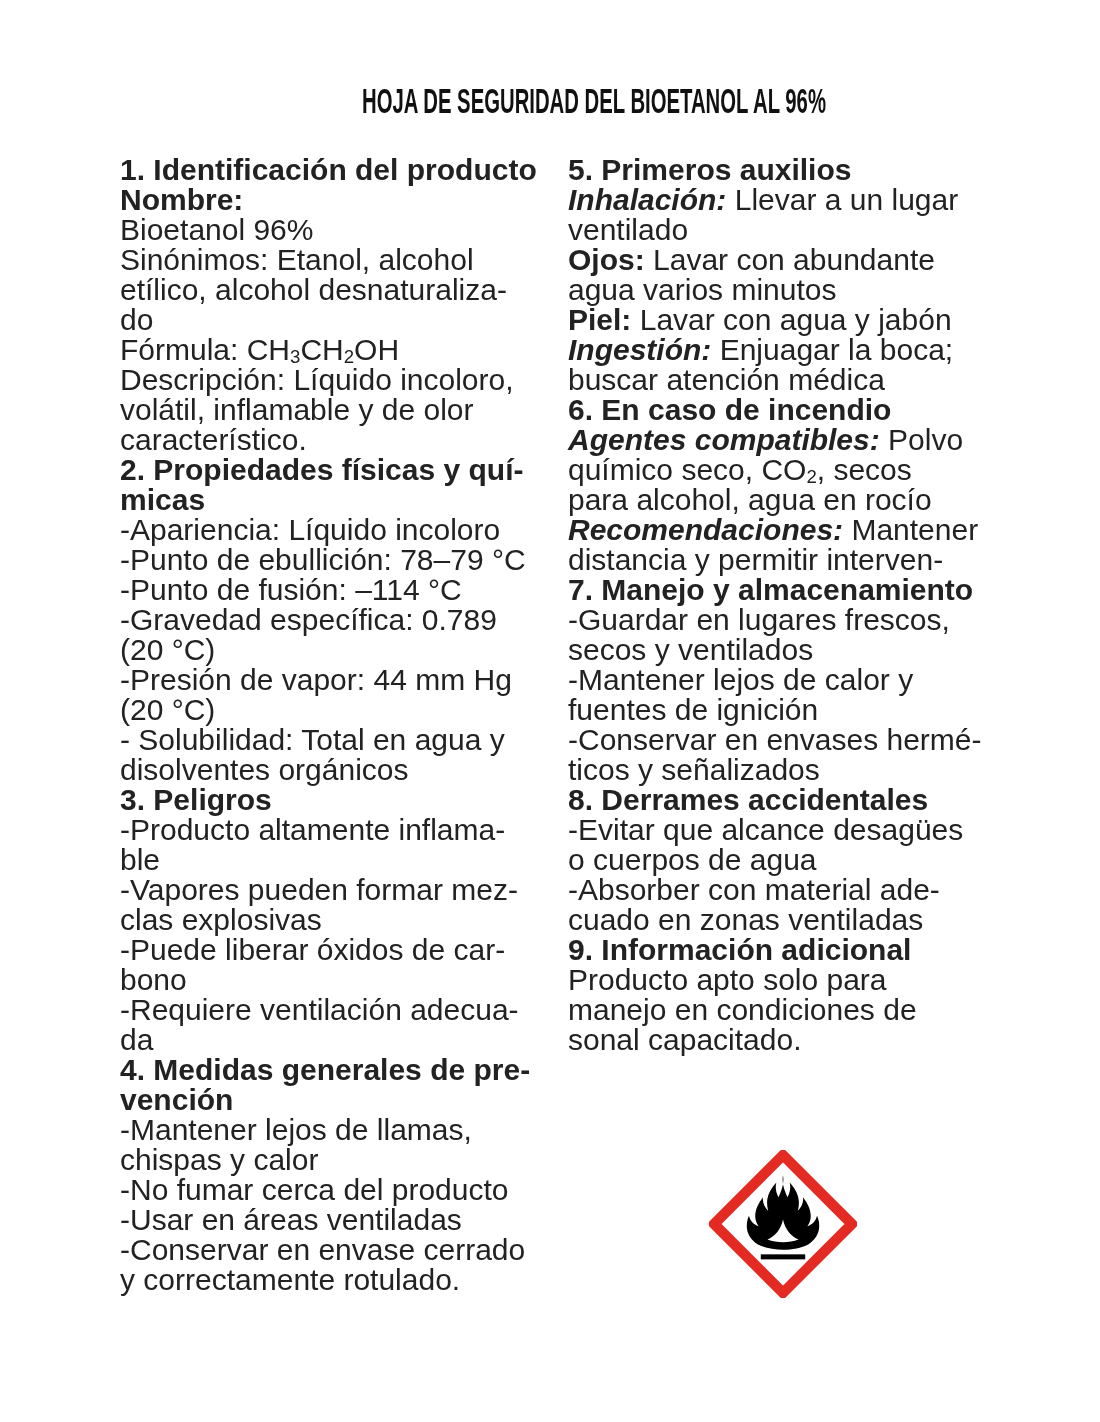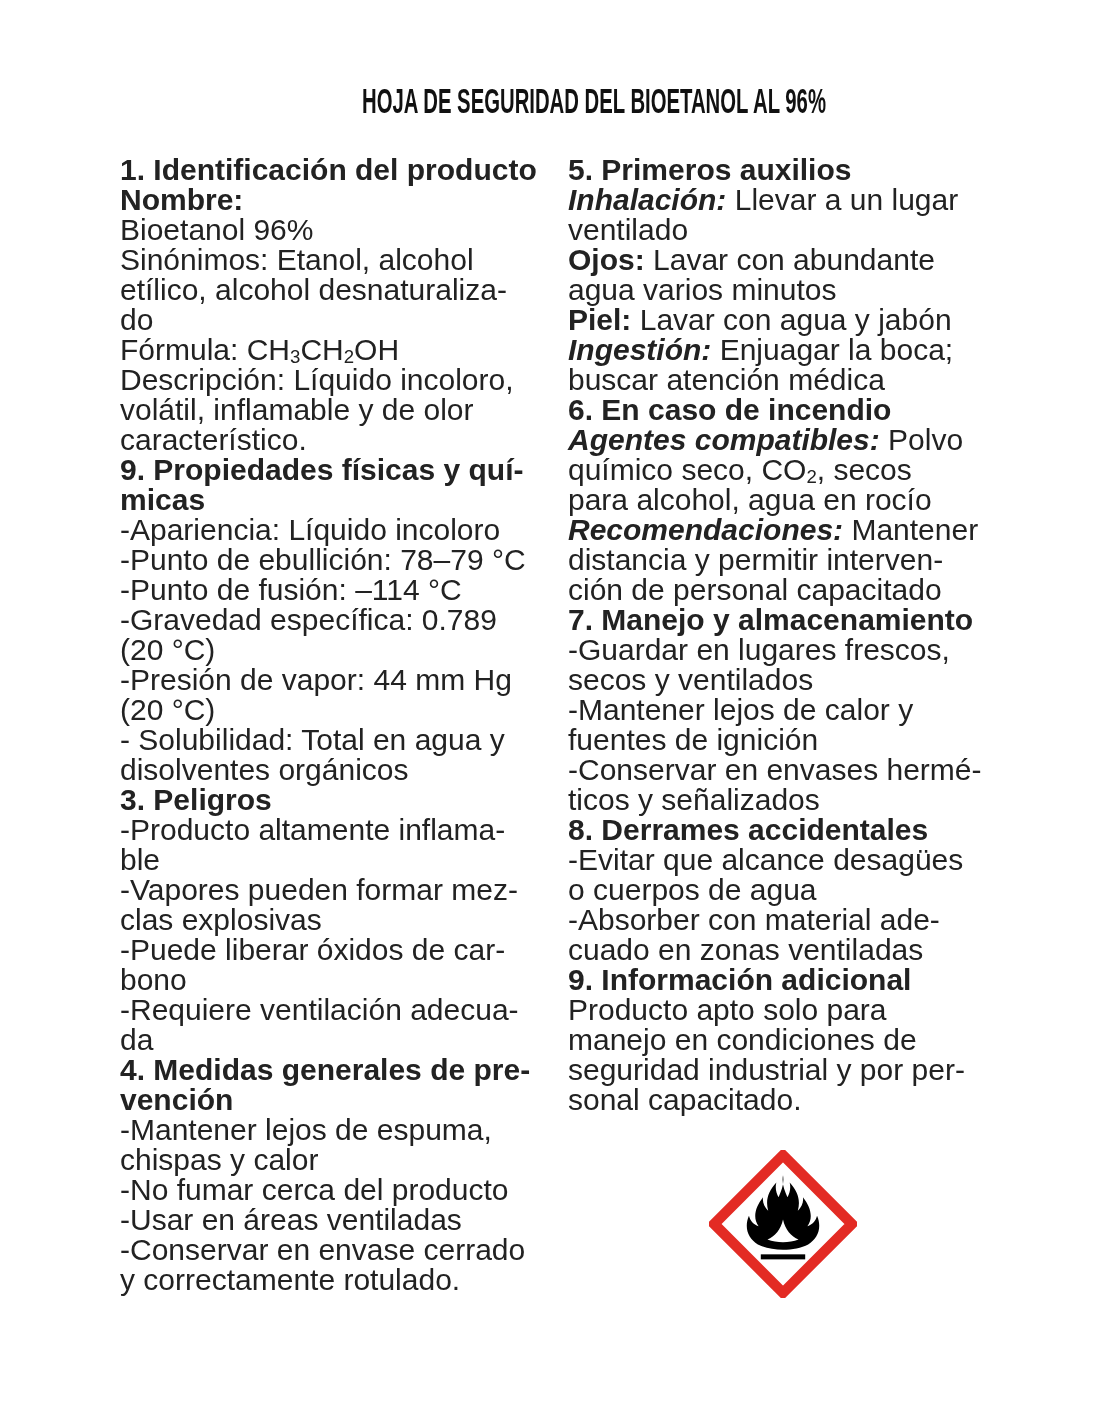--- a/index.html
+++ b/index.html
@@ -67,21 +67,21 @@
       <div class="line"><span class="seg-b">1. Identificación del producto</span></div>
       <div class="line"><span class="seg-b">Nombre:</span></div>
       <div class="line"><span class="seg-r">Bioetanol 96%</span></div>
       <div class="line"><span class="seg-r">Sinónimos: Etanol, alcohol</span></div>
       <div class="line"><span class="seg-r">etílico, alcohol desnaturaliza-</span></div>
       <div class="line"><span class="seg-r">do</span></div>
       <div class="line"><span class="seg-r">Fórmula: CH</span><span class="seg-sub">3</span><span class="seg-r">CH</span><span class="seg-sub">2</span><span class="seg-r">OH</span></div>
       <div class="line"><span class="seg-r">Descripción: Líquido incoloro,</span></div>
       <div class="line"><span class="seg-r">volátil, inflamable y de olor</span></div>
       <div class="line"><span class="seg-r">característico.</span></div>
-      <div class="line"><span class="seg-b">9. Propiedades físicas y quí-</span></div>
+      <div class="line"><span class="seg-b">2. Propiedades físicas y quí-</span></div>
       <div class="line"><span class="seg-b">micas</span></div>
       <div class="line"><span class="seg-r">-Apariencia: Líquido incoloro</span></div>
       <div class="line"><span class="seg-r">-Punto de ebullición: 78–79 °C</span></div>
       <div class="line"><span class="seg-r">-Punto de fusión: –114 °C</span></div>
       <div class="line"><span class="seg-r">-Gravedad específica: 0.789</span></div>
       <div class="line"><span class="seg-r">(20 °C)</span></div>
       <div class="line"><span class="seg-r">-Presión de vapor: 44 mm Hg</span></div>
       <div class="line"><span class="seg-r">(20 °C)</span></div>
       <div class="line"><span class="seg-r">- Solubilidad: Total en agua y</span></div>
       <div class="line"><span class="seg-r">disolventes orgánicos</span></div>
@@ -89,21 +89,21 @@
       <div class="line"><span class="seg-r">-Producto altamente inflama-</span></div>
       <div class="line"><span class="seg-r">ble</span></div>
       <div class="line"><span class="seg-r">-Vapores pueden formar mez-</span></div>
       <div class="line"><span class="seg-r">clas explosivas</span></div>
       <div class="line"><span class="seg-r">-Puede liberar óxidos de car-</span></div>
       <div class="line"><span class="seg-r">bono</span></div>
       <div class="line"><span class="seg-r">-Requiere ventilación adecua-</span></div>
       <div class="line"><span class="seg-r">da</span></div>
       <div class="line"><span class="seg-b">4. Medidas generales de pre-</span></div>
       <div class="line"><span class="seg-b">vención</span></div>
-      <div class="line"><span class="seg-r">-Mantener lejos de espuma,</span></div>
+      <div class="line"><span class="seg-r">-Mantener lejos de llamas,</span></div>
       <div class="line"><span class="seg-r">chispas y calor</span></div>
       <div class="line"><span class="seg-r">-No fumar cerca del producto</span></div>
       <div class="line"><span class="seg-r">-Usar en áreas ventiladas</span></div>
       <div class="line"><span class="seg-r">-Conservar en envase cerrado</span></div>
       <div class="line"><span class="seg-r">y correctamente rotulado.</span></div>
     </div>
 
   <div class="col col-right">
       <div class="line"><span class="seg-b">5. Primeros auxilios</span></div>
       <div class="line"><span class="seg-bi">Inhalación:</span><span class="seg-r"> Llevar a un lugar</span></div>
@@ -112,37 +112,35 @@
       <div class="line"><span class="seg-r">agua varios minutos</span></div>
       <div class="line"><span class="seg-b">Piel:</span><span class="seg-r"> Lavar con agua y jabón</span></div>
       <div class="line"><span class="seg-bi">Ingestión:</span><span class="seg-r"> Enjuagar la boca;</span></div>
       <div class="line"><span class="seg-r">buscar atención médica</span></div>
       <div class="line"><span class="seg-b">6. En caso de incendio</span></div>
       <div class="line"><span class="seg-bi">Agentes compatibles:</span><span class="seg-r"> Polvo</span></div>
       <div class="line"><span class="seg-r">químico seco, CO</span><span class="seg-sub">2</span><span class="seg-r">, secos</span></div>
       <div class="line"><span class="seg-r">para alcohol, agua en rocío</span></div>
       <div class="line"><span class="seg-bi">Recomendaciones:</span><span class="seg-r"> Mantener</span></div>
       <div class="line"><span class="seg-r">distancia y permitir interven-</span></div>
-      <div class="line"><span class="seg-r">ción de personal capacitado</span></div>
       <div class="line"><span class="seg-b">7. Manejo y almacenamiento</span></div>
       <div class="line"><span class="seg-r">-Guardar en lugares frescos,</span></div>
       <div class="line"><span class="seg-r">secos y ventilados</span></div>
       <div class="line"><span class="seg-r">-Mantener lejos de calor y</span></div>
       <div class="line"><span class="seg-r">fuentes de ignición</span></div>
       <div class="line"><span class="seg-r">-Conservar en envases hermé-</span></div>
       <div class="line"><span class="seg-r">ticos y señalizados</span></div>
       <div class="line"><span class="seg-b">8. Derrames accidentales</span></div>
       <div class="line"><span class="seg-r">-Evitar que alcance desagües</span></div>
       <div class="line"><span class="seg-r">o cuerpos de agua</span></div>
       <div class="line"><span class="seg-r">-Absorber con material ade-</span></div>
       <div class="line"><span class="seg-r">cuado en zonas ventiladas</span></div>
       <div class="line"><span class="seg-b">9. Información adicional</span></div>
       <div class="line"><span class="seg-r">Producto apto solo para</span></div>
       <div class="line"><span class="seg-r">manejo en condiciones de</span></div>
-      <div class="line"><span class="seg-r">seguridad industrial y por per-</span></div>
       <div class="line"><span class="seg-r">sonal capacitado.</span></div>
     </div>
 
   <svg class="pictogram" viewBox="0 0 100 100" xmlns="http://www.w3.org/2000/svg">
     <polygon points="50,3.5 96.5,50 50,96.5 3.5,50" fill="#ffffff" stroke="#E32B24" stroke-width="7"></polygon>
     <path fill="#000000" d="M50,17
              C51,23 49,27 47,32
              C45.5,29 44.5,25.5 45.5,22
              C40,28 38,34 40,41
              C37.5,39 36,35.5 36.5,32

